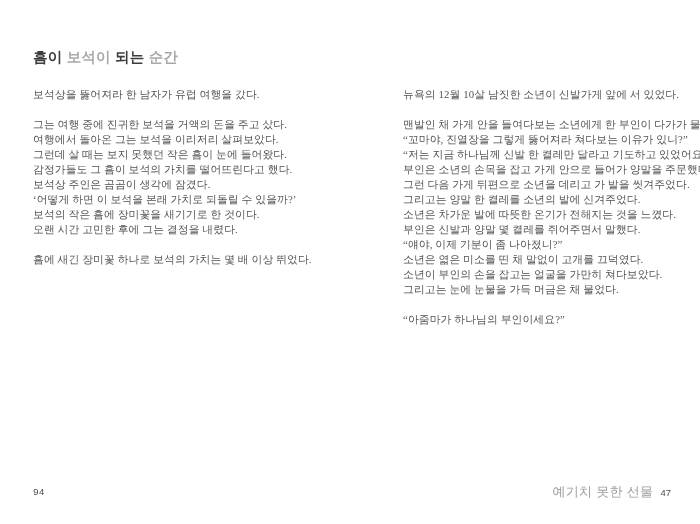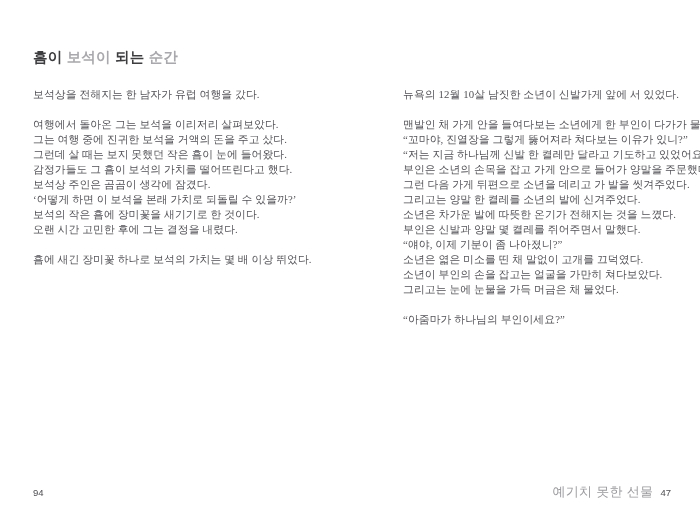--- a/index.html
+++ b/index.html
@@ -50,45 +50,45 @@
     white-space: pre;
     letter-spacing: 0.1px;
   }
 
   .footer {
     position: absolute;
     top: 482px;
     font-family: "Liberation Sans", "DejaVu Sans", sans-serif;
     white-space: nowrap;
   }
-  .footer-left  { left: 0; }
+  .footer-left  { left: 0; font-family: Liberation Mono, monospace; }
   .footer-right { right: 12px; text-align: right; }
   .chapter-title {
     font-size: 13px;
     color: #9b9b9f;
     margin-right: 7px;
     letter-spacing: 0.3px;
   }
   .page-number {
     font-size: 9.5px;
     color: #4e4e52;
   }
 </style>
 </head>
 <body>
 
 <div class="sheet">
 
   <section class="page page-left">
     <h1 class="title"><span class="seg-dark">흠이 </span><span class="seg-light">보석이 </span><span class="seg-dark">되는 </span><span class="seg-light">순간</span></h1>
     <div class="body-block">
-        <p class="line">보석상을 전해지는 한 남자가 유럽 여행을 갔다.</p>
+        <p class="line">보석상을 뚫어져라 한 남자가 유럽 여행을 갔다.</p>
         <p class="line">&nbsp;</p>
+        <p class="line">그는 여행 중에 진귀한 보석을 거액의 돈을 주고 샀다.</p>
         <p class="line">여행에서 돌아온 그는 보석을 이리저리 살펴보았다.</p>
-        <p class="line">그는 여행 중에 진귀한 보석을 거액의 돈을 주고 샀다.</p>
         <p class="line">그런데 살 때는 보지 못했던 작은 흠이 눈에 들어왔다.</p>
         <p class="line">감정가들도 그 흠이 보석의 가치를 떨어뜨린다고 했다.</p>
         <p class="line">보석상 주인은 곰곰이 생각에 잠겼다.</p>
         <p class="line">‘어떻게 하면 이 보석을 본래 가치로 되돌릴 수 있을까?’</p>
         <p class="line">보석의 작은 흠에 장미꽃을 새기기로 한 것이다.</p>
         <p class="line">오랜 시간 고민한 후에 그는 결정을 내렸다.</p>
         <p class="line">&nbsp;</p>
         <p class="line">흠에 새긴 장미꽃 하나로 보석의 가치는 몇 배 이상 뛰었다.</p>
       </div>
     <div class="footer footer-left">

